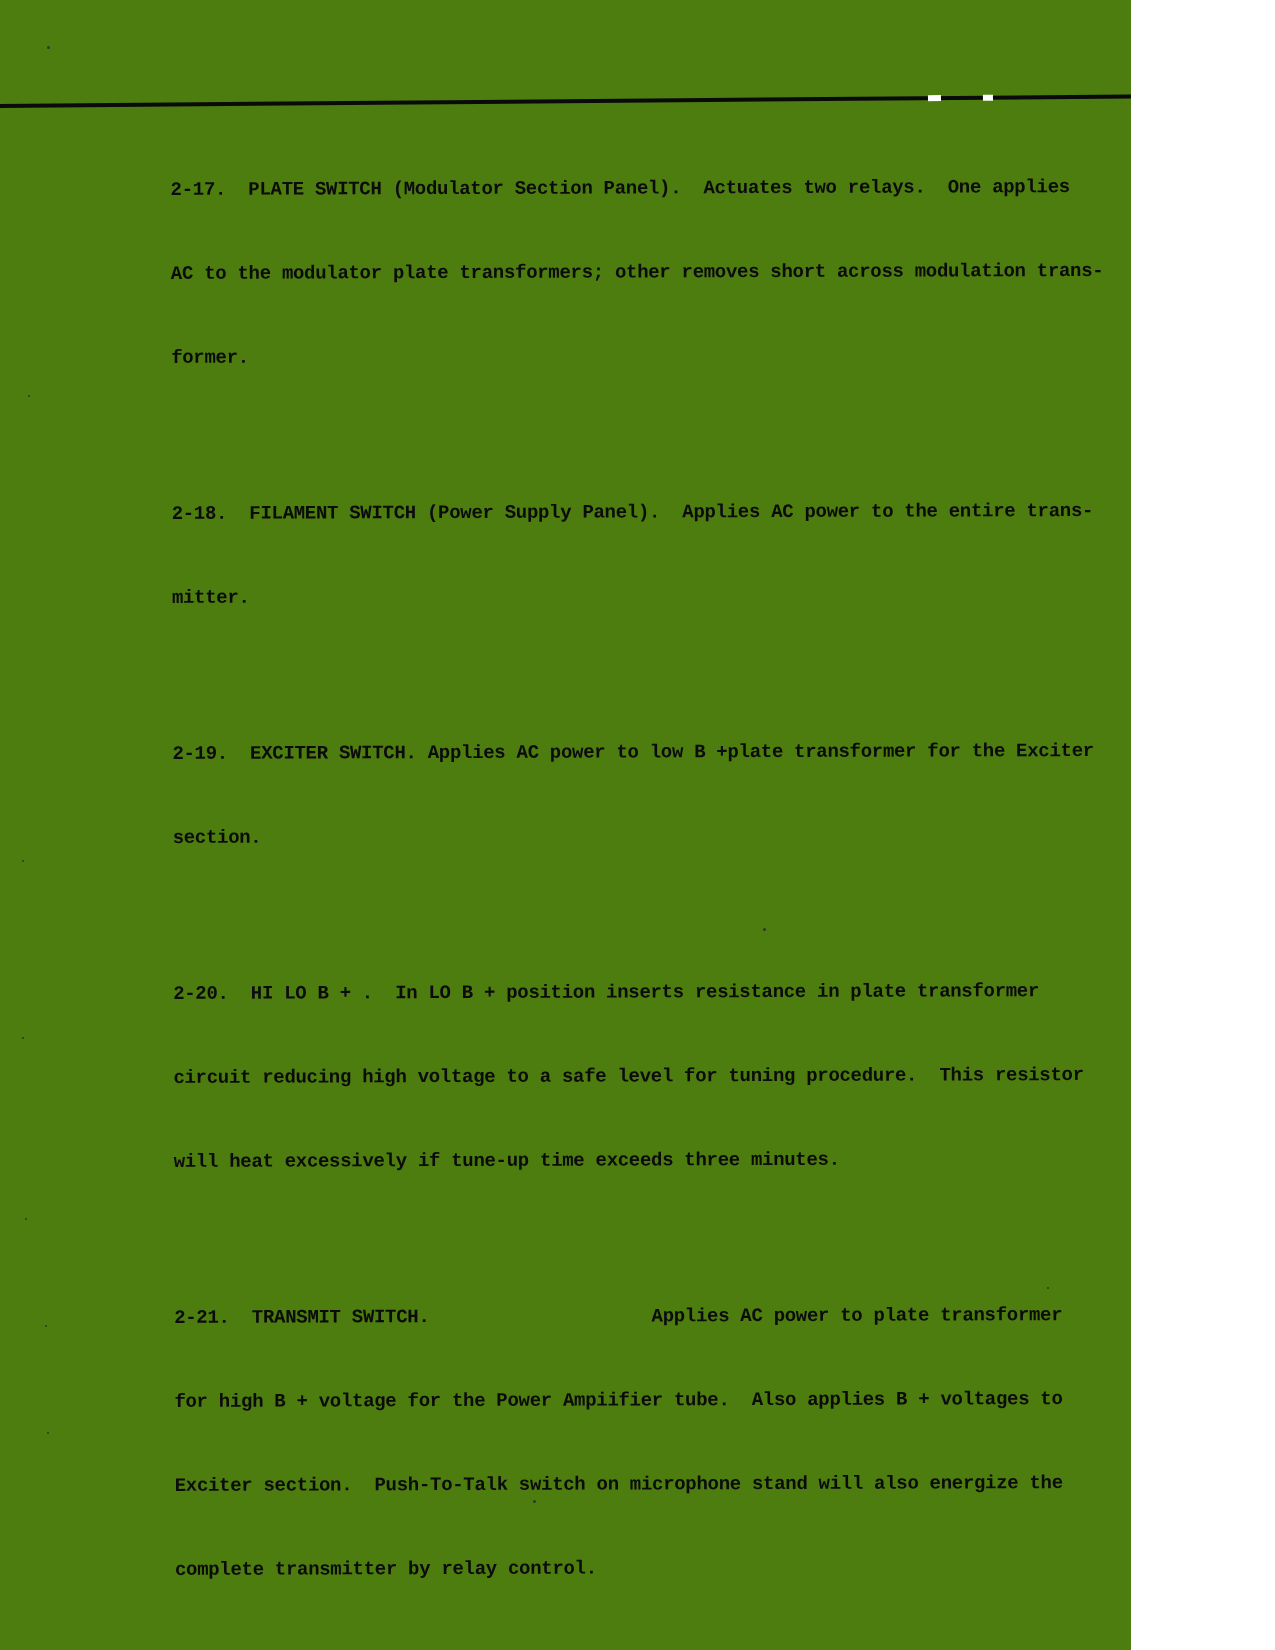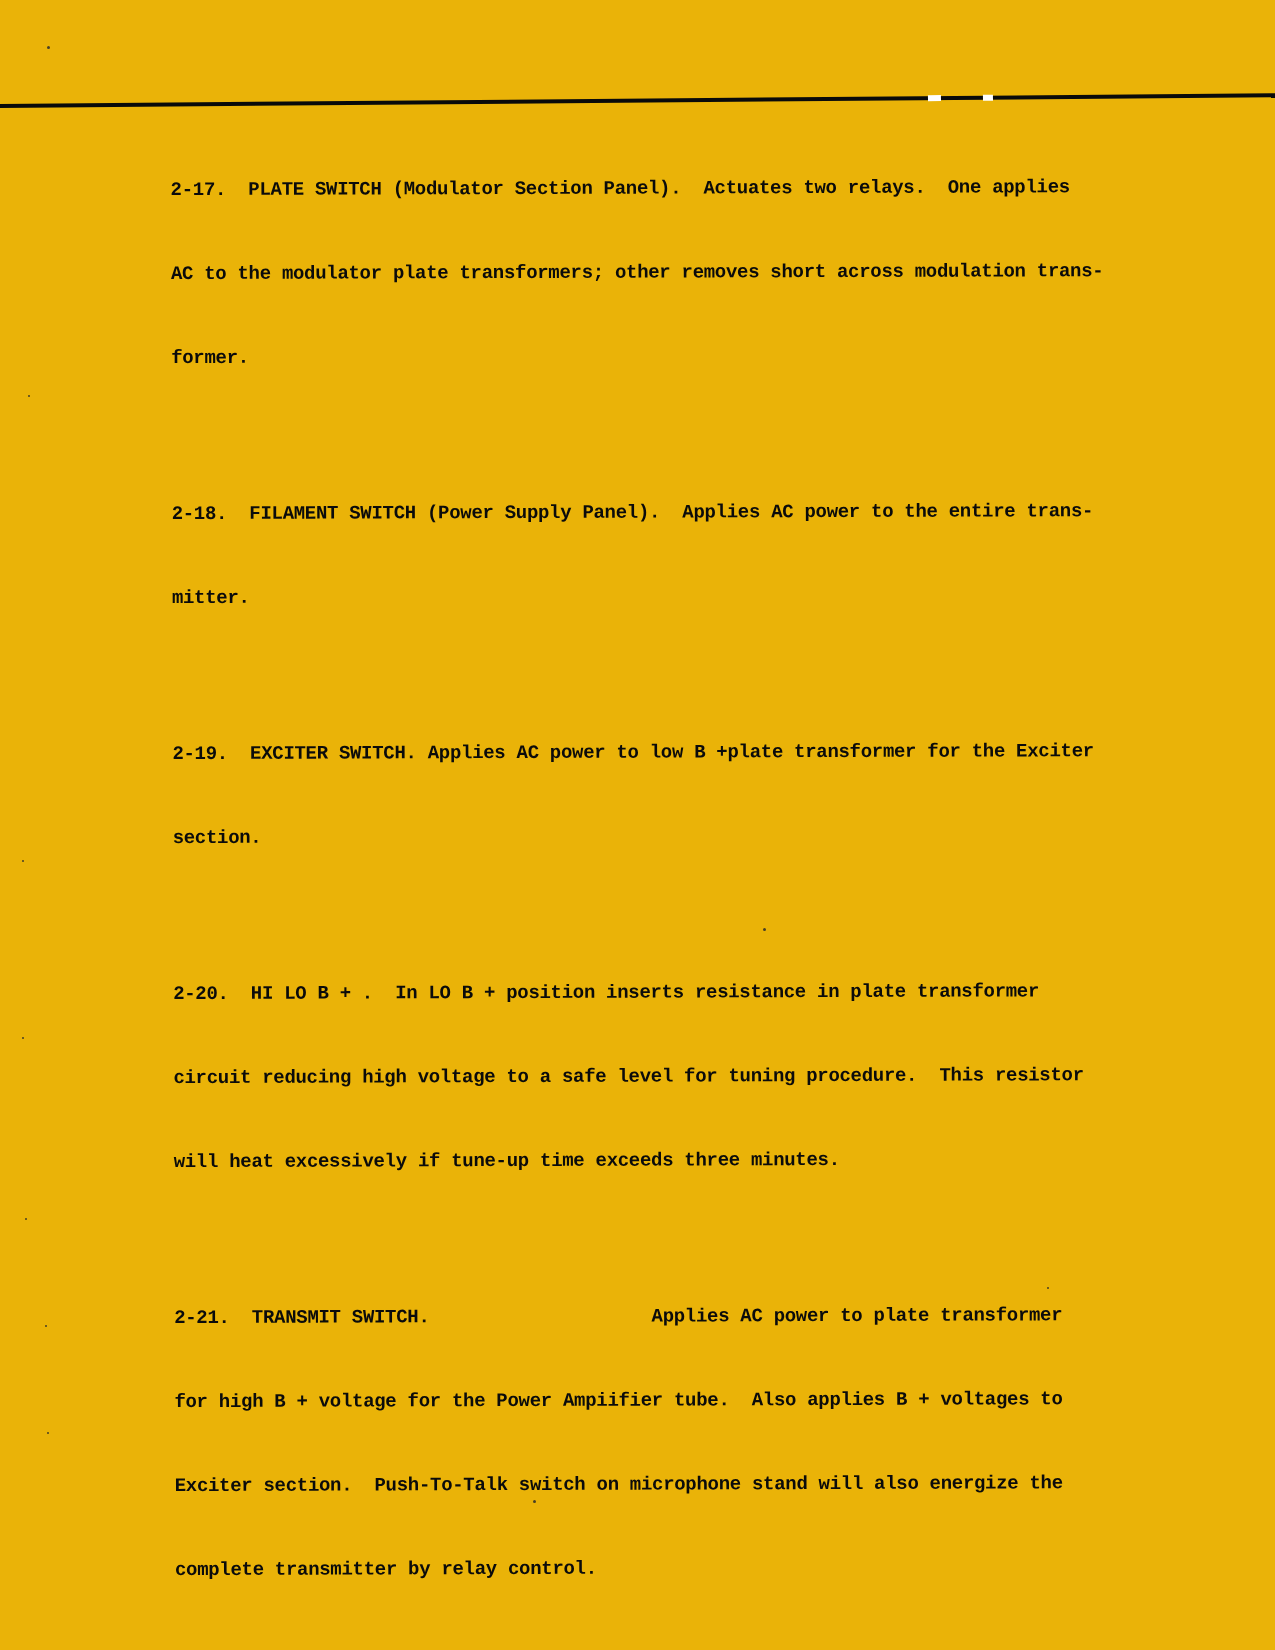--- a/index.html
+++ b/index.html
@@ -1,20 +1,20 @@
 <!DOCTYPE html>
 <html><head>
 <meta charset="utf-8">
 <style>
   html,body{margin:0;padding:0;}
   body{background:#ffffff;}
   .page{
     position:relative;
-    width:1275px;height:1650px;
-    background:#eab308;
+    width:1131px;height:1650px;
+    background:#4d7c0f;
     overflow:hidden;
     font-family:"Liberation Mono", monospace;
     font-weight:700;
     color:#0b0b0b;
     -webkit-font-smoothing:none;
   }
   .skew{ 
     position:absolute;left:0;top:0;right:0;
     transform:rotate(-0.18deg);
     transform-origin:40% 40%;

